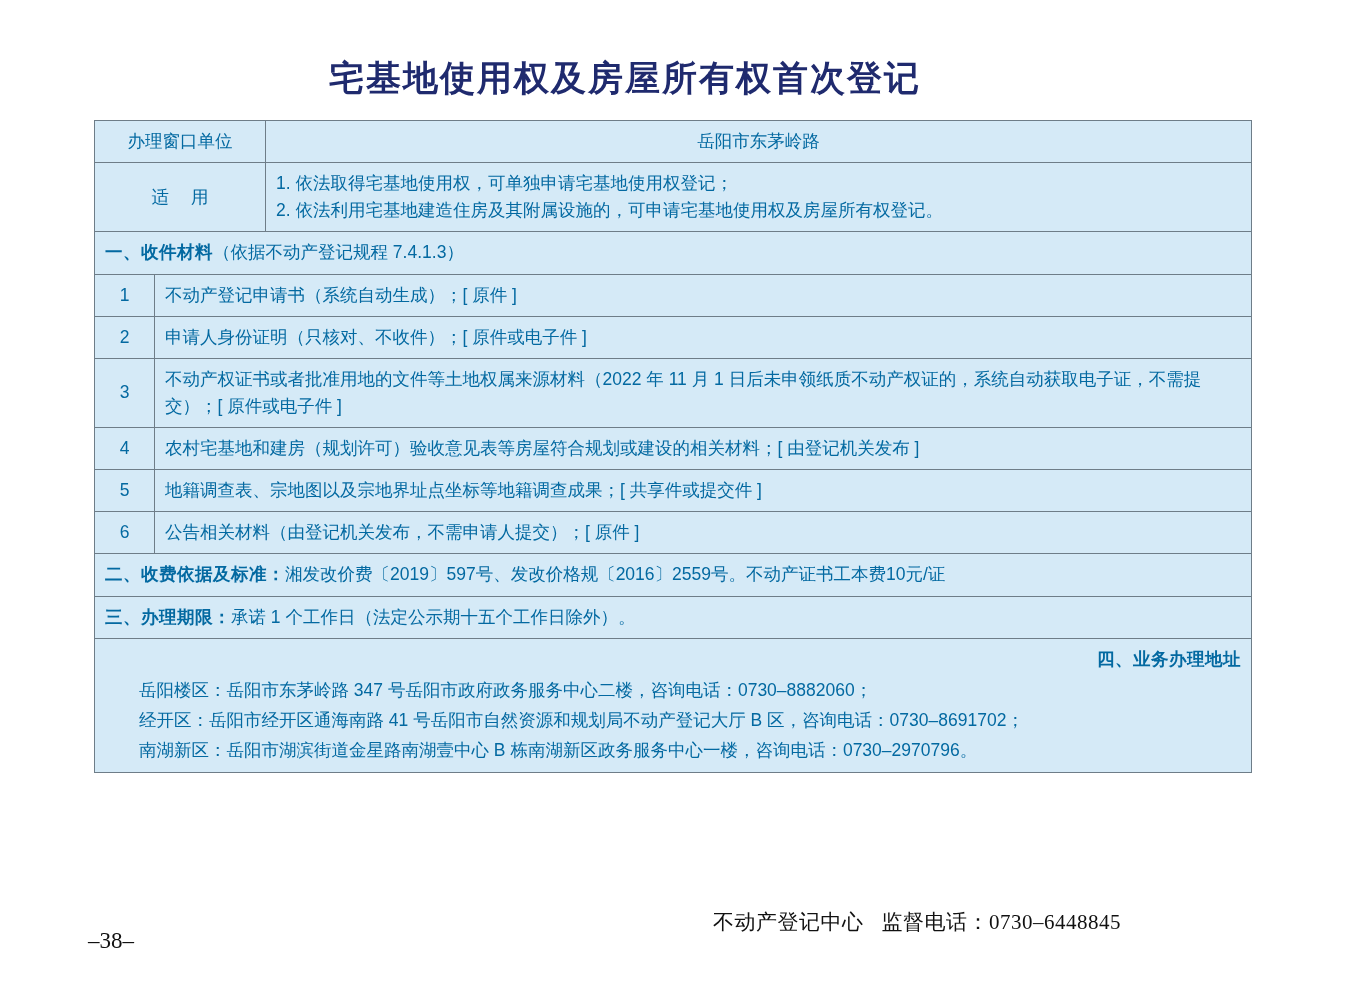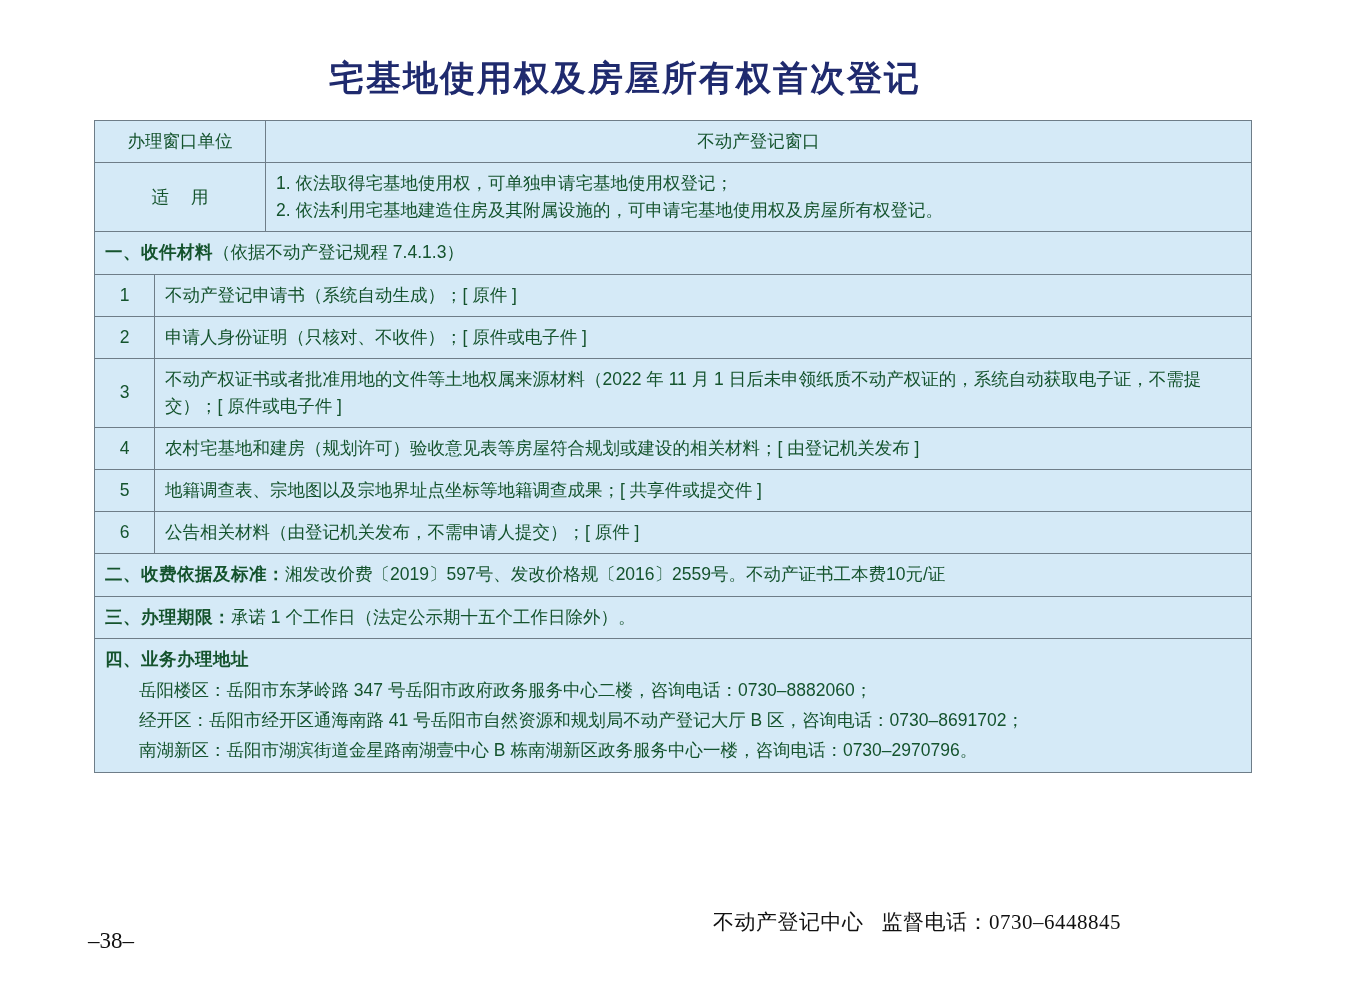--- a/index.html
+++ b/index.html
@@ -38,21 +38,21 @@
     width: 1158px;
     border-collapse: collapse;
     table-layout: fixed;
     background: #d5eaf7;
   }
   #form-table td {
     border: 1px solid #6e7d88;
     background: #d5eaf7;
     font-size: 17.5px;
     line-height: 1.55;
-    color: #14532d;
+    color: #0369a1;
     vertical-align: middle;
     padding: 7px 10px;
   }
 
   td.label-cell {
     width: 171px;
     text-align: center;
     white-space: nowrap;
     padding: 7px 4px;
   }
@@ -80,20 +80,21 @@
   .wide-space {
     display: inline-block;
     width: 22px;
   }
 
   
   .addr-title {
     font-weight: bold;
     letter-spacing: 0.5px;
     margin-bottom: 2px;
+    text-align: right;
   }
   .addr-line {
     padding-left: 34px;
     line-height: 1.72;
   }
 
   
   #footer-note {
     position: absolute;
     left: 713px;
@@ -123,21 +124,21 @@
 <table id="form-table">
   <colgroup>
     <col style="width:60px">
     <col style="width:111px">
     <col>
   </colgroup>
   <tbody>
 
     <tr>
       <td class="label-cell" colspan="2">办理窗口单位</td>
-      <td class="center-cell">不动产登记窗口</td>
+      <td class="center-cell">岳阳市东茅岭路</td>
     </tr>
 
     <tr>
       <td class="label-cell" colspan="2">
         <span>适</span><span class="wide-space"></span><span>用</span>
       </td>
       <td class="body-cell two-line">
         <div>1. 依法取得宅基地使用权，可单独申请宅基地使用权登记；</div>
         <div>2. 依法利用宅基地建造住房及其附属设施的，可申请宅基地使用权及房屋所有权登记。</div>
       </td>

